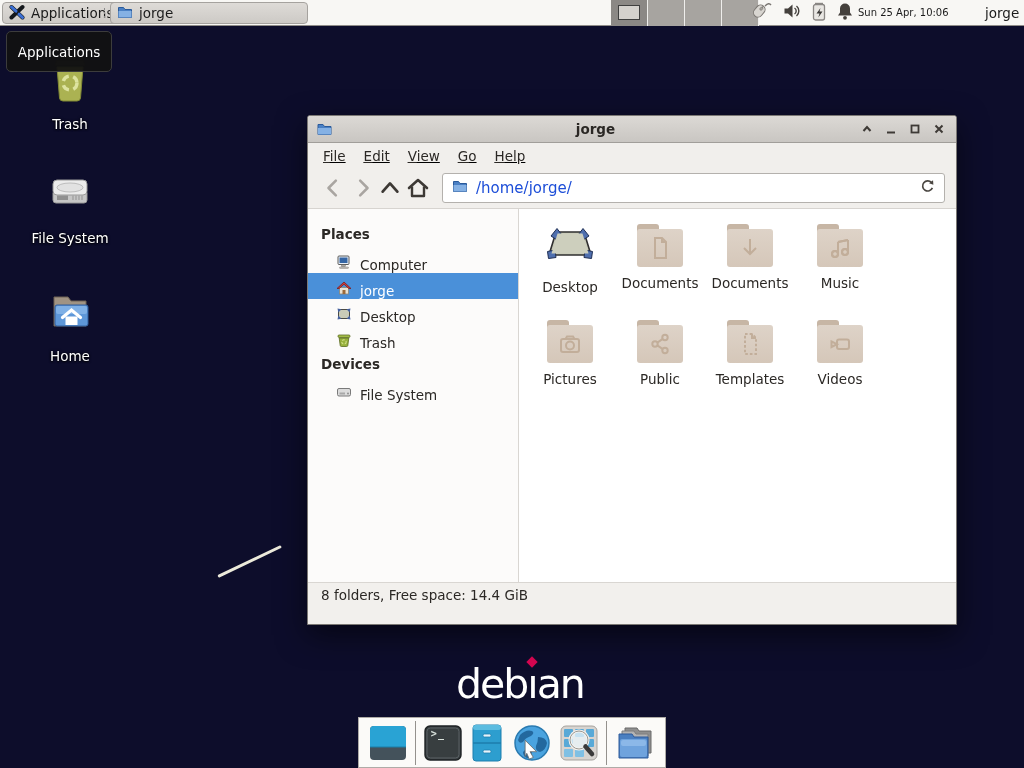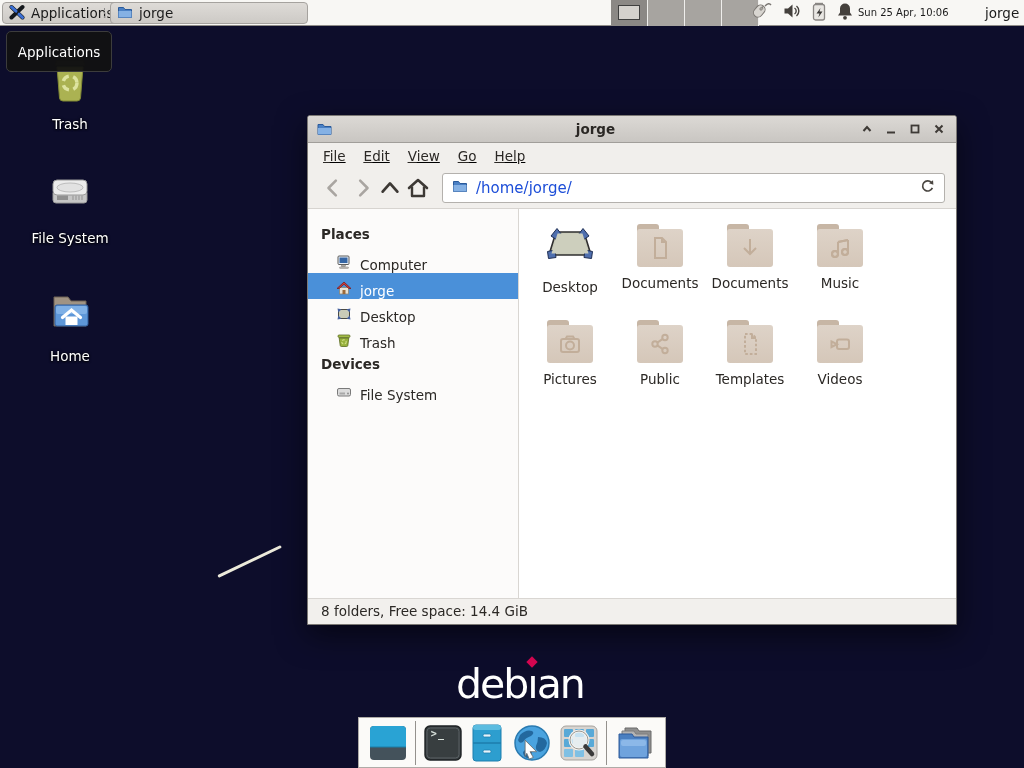--- a/index.html
+++ b/index.html
@@ -66,21 +66,21 @@
           font-size:13.5px; color:#2b2825; }
   .srow.selected { background:#4a90d9; color:#fff; }
   .mainarea { flex:1; padding:12px 0 0 6px; display:flex; flex-wrap:wrap; align-content:flex-start; }
   .fitem { width:90px; height:96px; display:flex; flex-direction:column; align-items:center; }
   .fitem .flabel { margin-top:7px; font-size:13.5px; color:#2b2825; }
   .ficon { position:relative; width:48px; height:44px; margin-top:3px; }
   .ftab { position:absolute; left:1px; top:0; width:22px; height:9px; background:#c7b6a5; border-radius:3px 3px 0 0; }
   .fbody { position:absolute; left:1px; top:5px; width:46px; height:38px; border-radius:3px;
            background:linear-gradient(#ded3c8,#d5c7b9); }
   .fglyph { position:absolute; left:11px; top:11px; }
-  .statusbar { position:absolute; left:0; bottom:0; right:0; height:26px; background:#f2f0ed;
+  .statusbar { position:absolute; left:0; bottom:0; right:0; height:42px; background:#f2f0ed;
                border-top:1px solid #d9d6d2; line-height:25px; padding-left:13px;
                font-size:13.5px; color:#2b2825; }
 
   
   .debian { position:absolute; left:456px; top:660px; color:#fff; font-size:41px;
             letter-spacing:-2px; font-family:"DejaVu Sans",sans-serif; }
   .deb-i { position:relative; display:inline-block; }
   .deb-dot { position:absolute; left:50%; top:-2px; width:8px; height:8px; background:#d70751;
              transform:translateX(-50%) rotate(45deg); }
 

